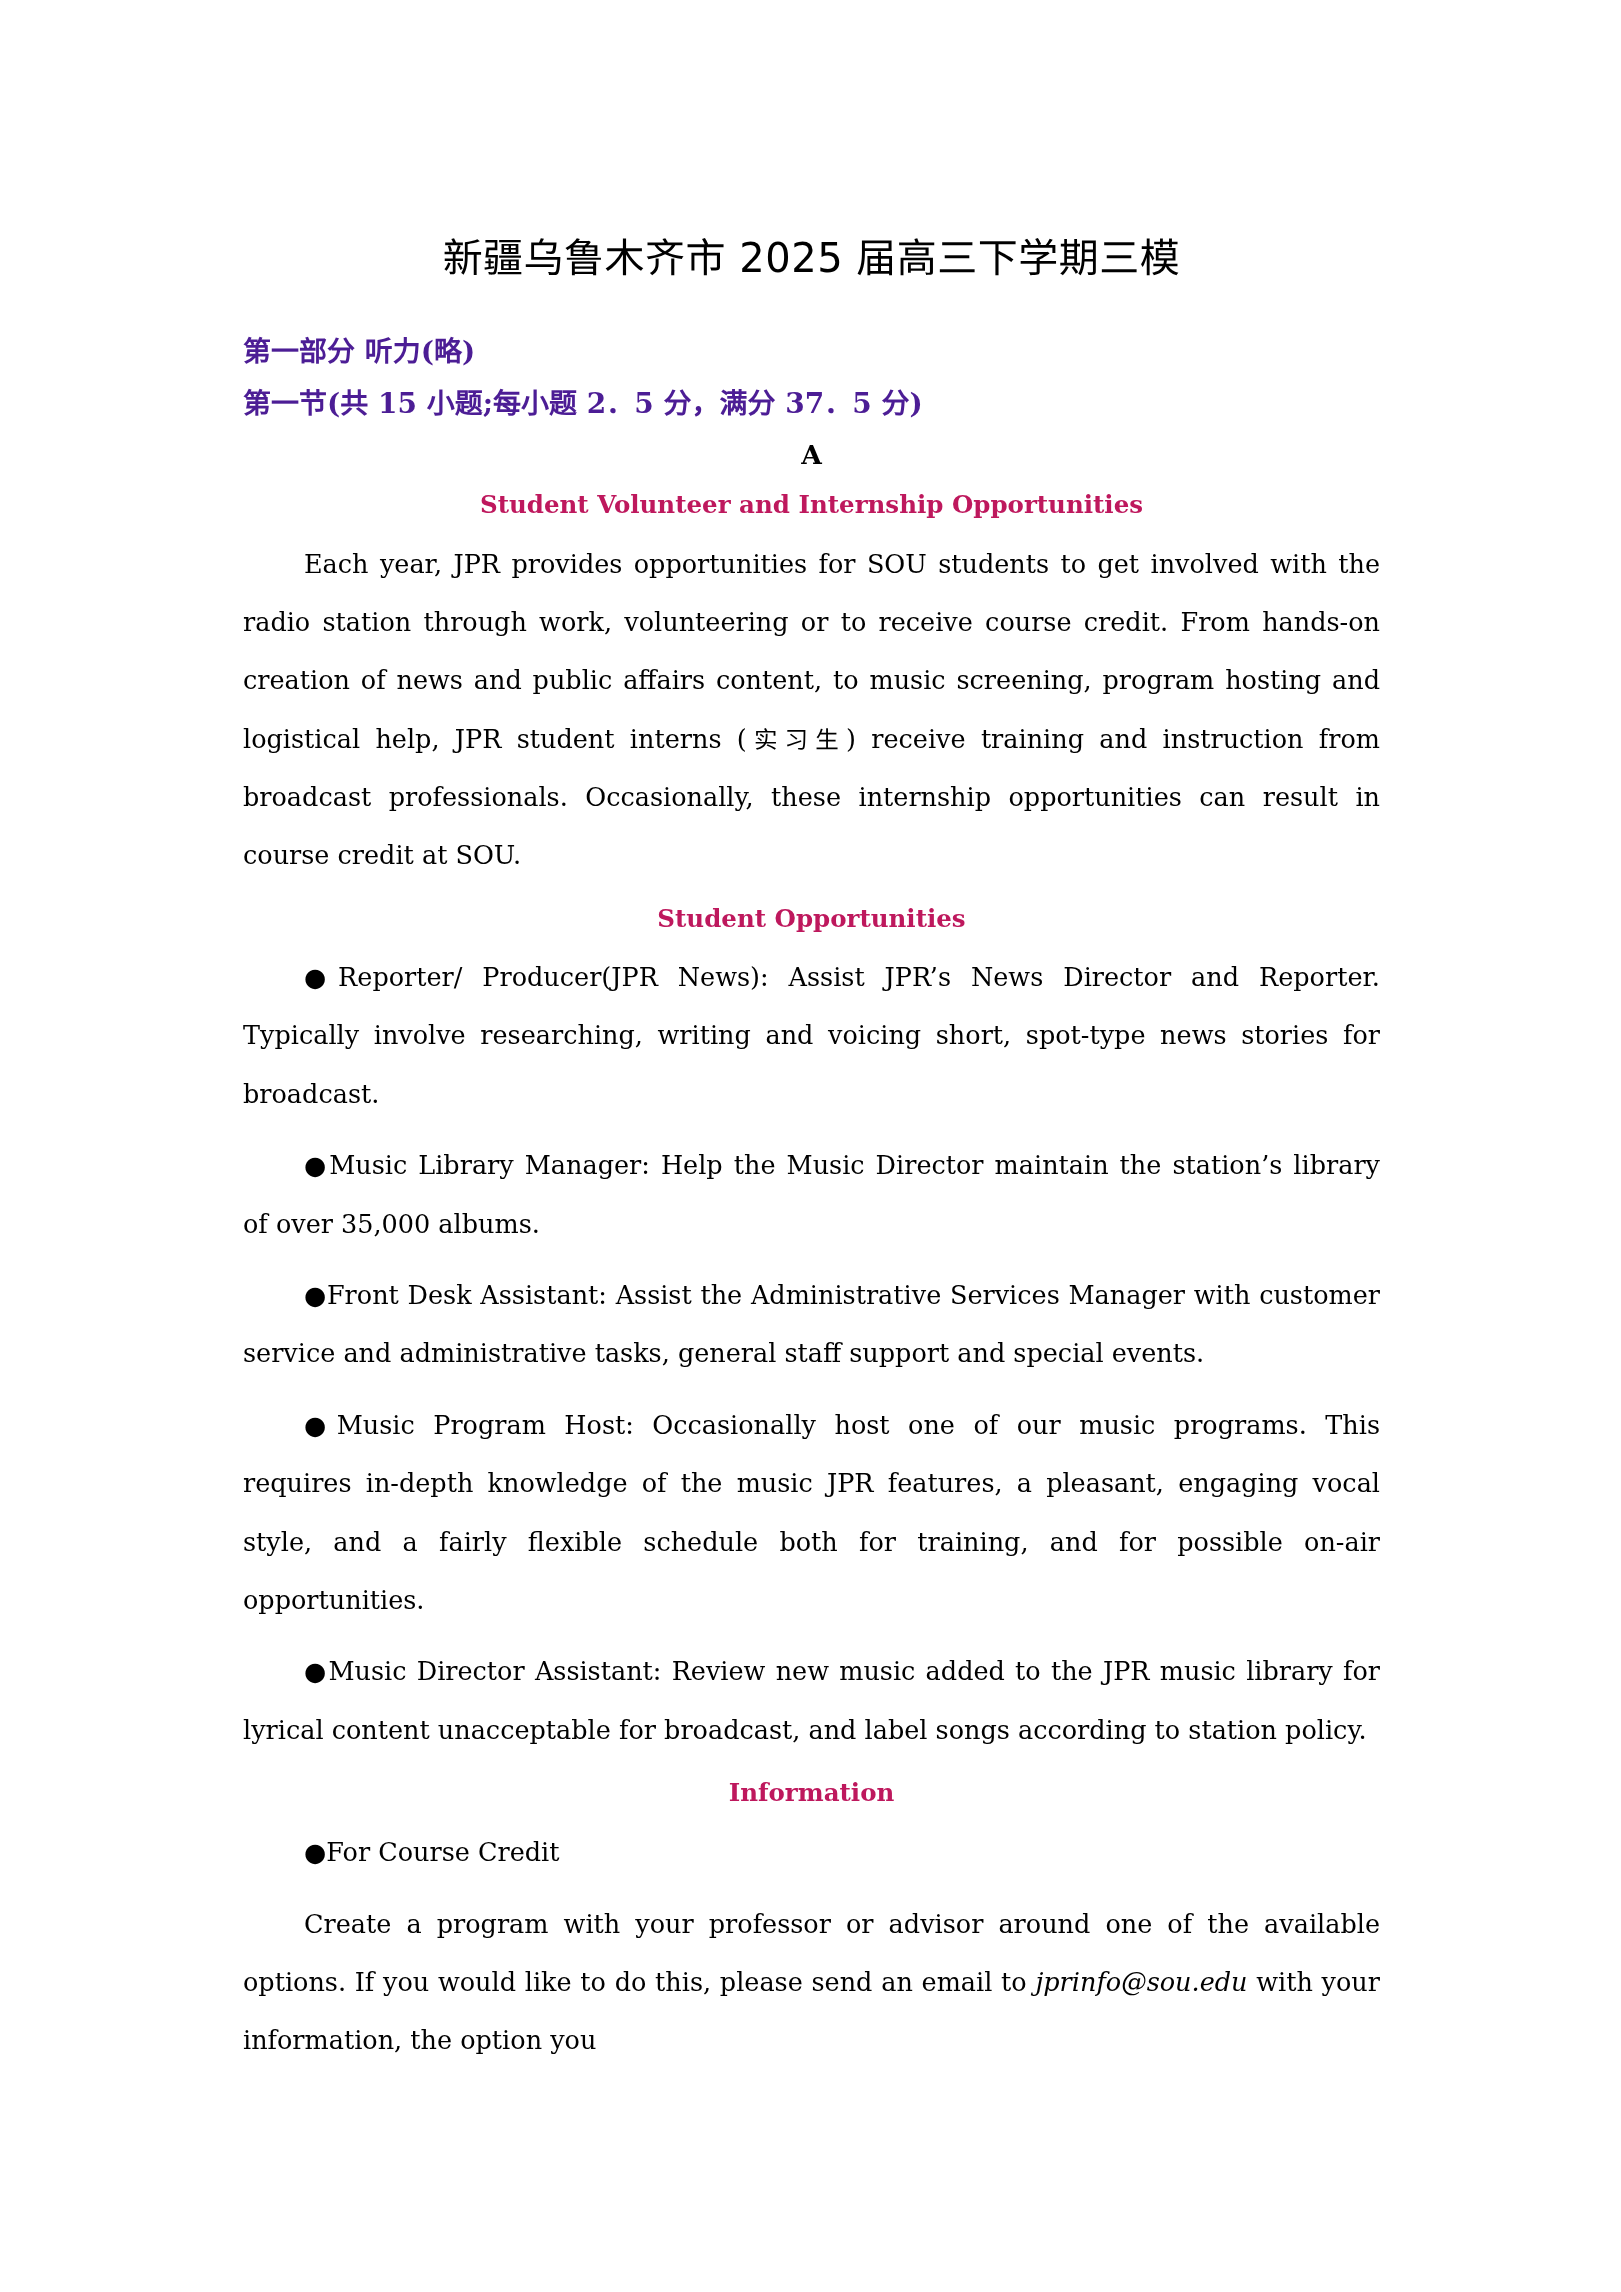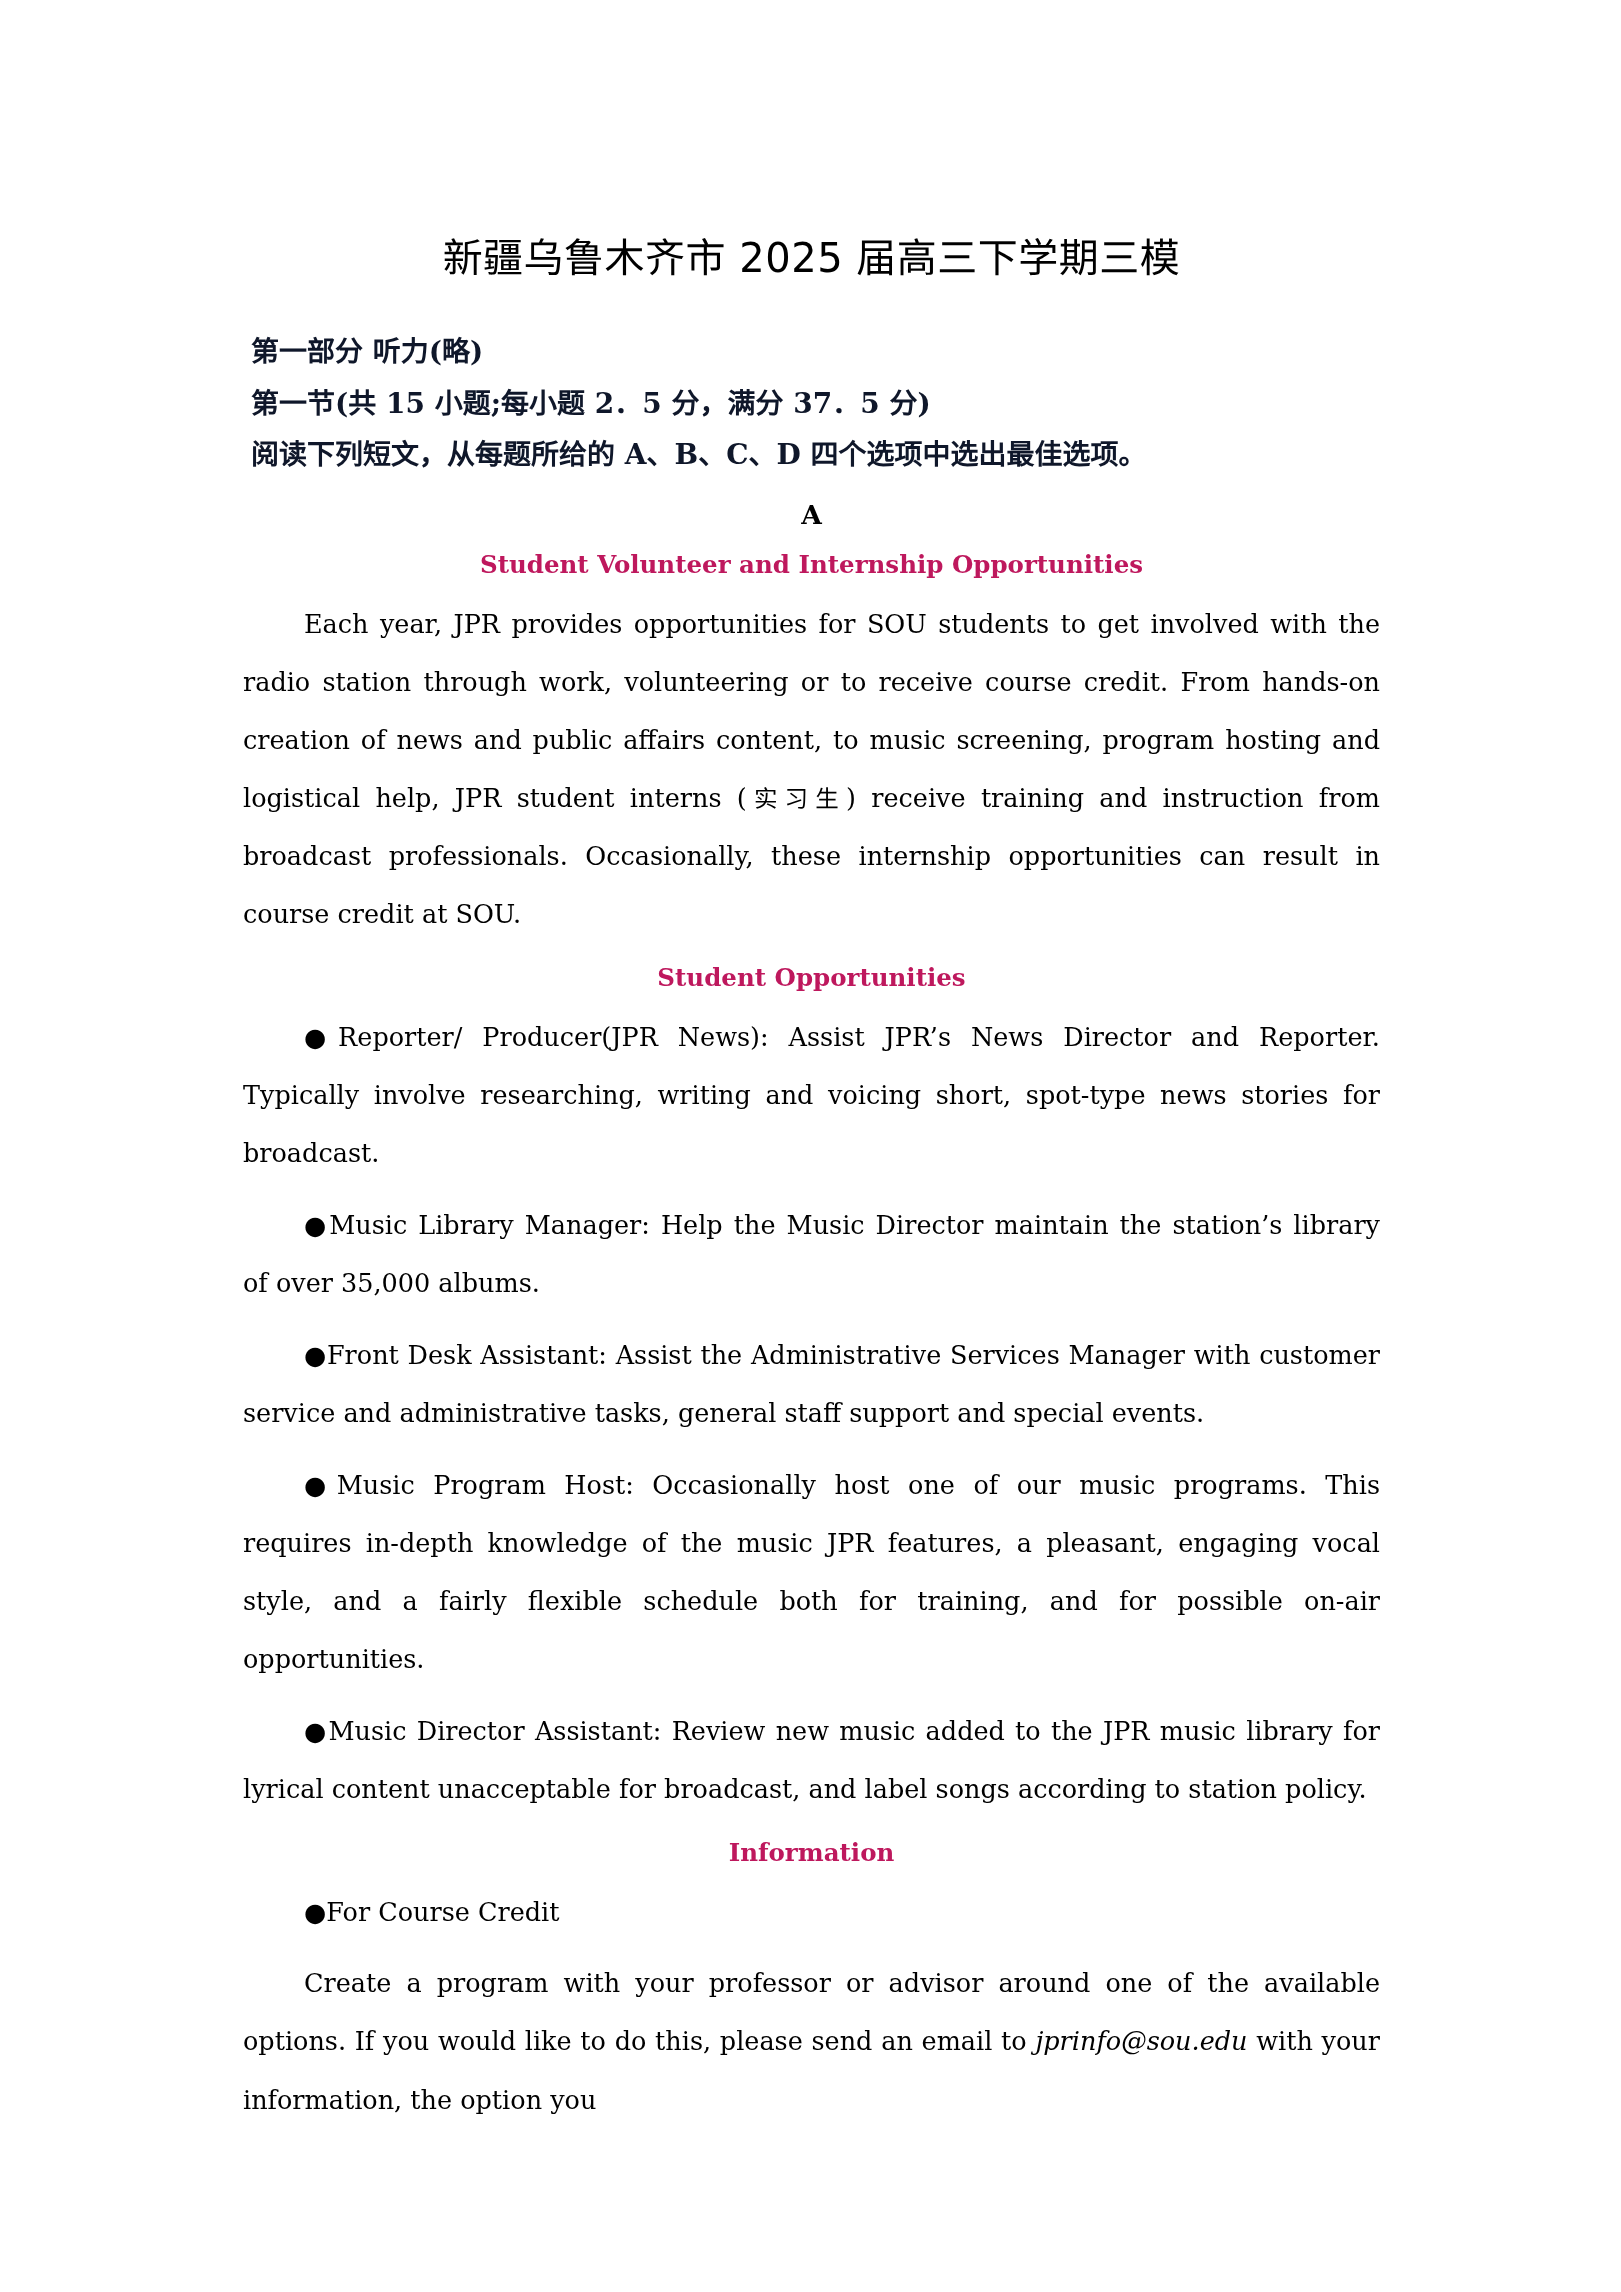--- a/index.html
+++ b/index.html
@@ -49,22 +49,22 @@
     padding-top: 45px;
     line-height: 1.25;
     color: #000;
   }
 
   
   .cn-head {
     font-family: "DejaVu Serif", "Liberation Serif", serif;
     font-size: 28px;
     font-weight: 700;
-    color: #0f172a;
-    margin: 8px;
+    color: #4c1d95;
+    margin: 0;
     line-height: 1.0;
     white-space: nowrap;
   }
 
   .cn-head-block {
     margin-top: 55px;
   }
   .cn-head + .cn-head {
     margin-top: 23.5px;
   }
@@ -132,21 +132,20 @@
 
     <h1 class="doc-title">新疆乌鲁木齐市 2025 届高三下学期三模</h1>
 
 
     <div class="cn-head-block">
       <p class="cn-head">第一部分  听力(略)</p>
 
 
       <p class="cn-head">第一节(共 15 小题;每小题 2．5 分，满分 37．5 分)</p>
 
-      <p class="cn-head">阅读下列短文，从每题所给的 A、B、C、D 四个选项中选出最佳选项。</p>
     </div>
 
     <p class="section-letter">A</p>
 
     <p class="en-head">Student Volunteer and Internship Opportunities</p>
 
     <p class="body-p"><span>Each year, JPR provides opportunities for SOU students to get involved with the radio station through work, volunteering or to receive course credit. From hands-on creation of news and public affairs content, to music screening, program hosting and logistical help, JPR student interns (</span><span class="cn-inline">实习生</span><span>) receive training and instruction from broadcast professionals. Occasionally, these internship opportunities can result in course credit at SOU.</span></p>
 
     <p class="en-head">Student Opportunities</p>
 

